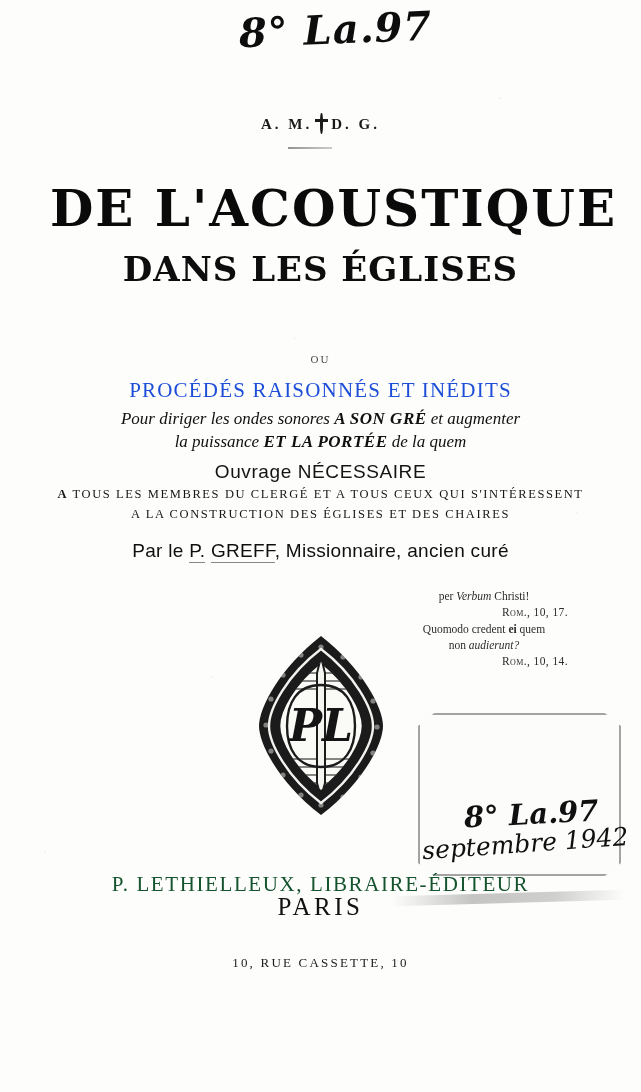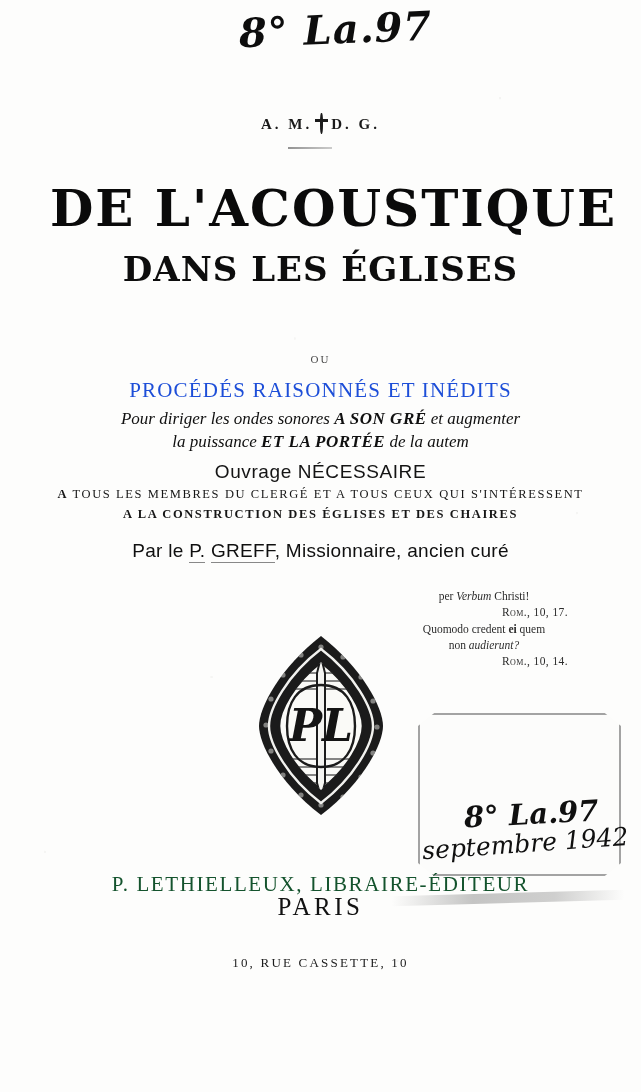--- a/index.html
+++ b/index.html
@@ -145,21 +145,21 @@
     letter-spacing: .6px;
     color: #141414;
   }
   .smallcaps-line {
     font-size: 12.5px;
     font-variant: small-caps;
     letter-spacing: 1.6px;
     color: #161616;
   }
   #smallcaps-1 { top: 487px; }
-  #smallcaps-2 { top: 507px; font-weight: bold; }
+  #smallcaps-2 { top: 507px; }
   .smallcaps-line b { font-weight: 700; }
 
   
   #author {
     top: 540px;
     font-family: "Liberation Sans", sans-serif;
     font-size: 19px;
     letter-spacing: .3px;
     color: #0f0f0f;
   }
@@ -289,21 +289,21 @@
 
 
   <div class="row" id="title-ou">OU</div>
 
   <div class="row" id="procedes">PROCÉDÉS RAISONNÉS ET INÉDITS</div>
 
   <div class="row italic-line" id="italic-1">
     <span>Pour diriger les ondes sonores </span><b>A SON GRÉ</b><span> et augmenter</span>
   </div>
   <div class="row italic-line" id="italic-2">
-    <span>la puissance </span><b>ET LA PORTÉE</b><span> de la autem</span>
+    <span>la puissance </span><b>ET LA PORTÉE</b><span> de la quem</span>
   </div>
 
   <div class="row" id="ouvrage">
     <span>Ouvrage </span><span>NÉCESSAIRE</span>
   </div>
   <div class="row smallcaps-line" id="smallcaps-1">
     <b>A</b><span> TOUS LES MEMBRES DU CLERGÉ ET A TOUS CEUX QUI S'INTÉRESSENT</span>
   </div>
   <div class="row smallcaps-line" id="smallcaps-2">A LA CONSTRUCTION DES ÉGLISES ET DES CHAIRES</div>
 

